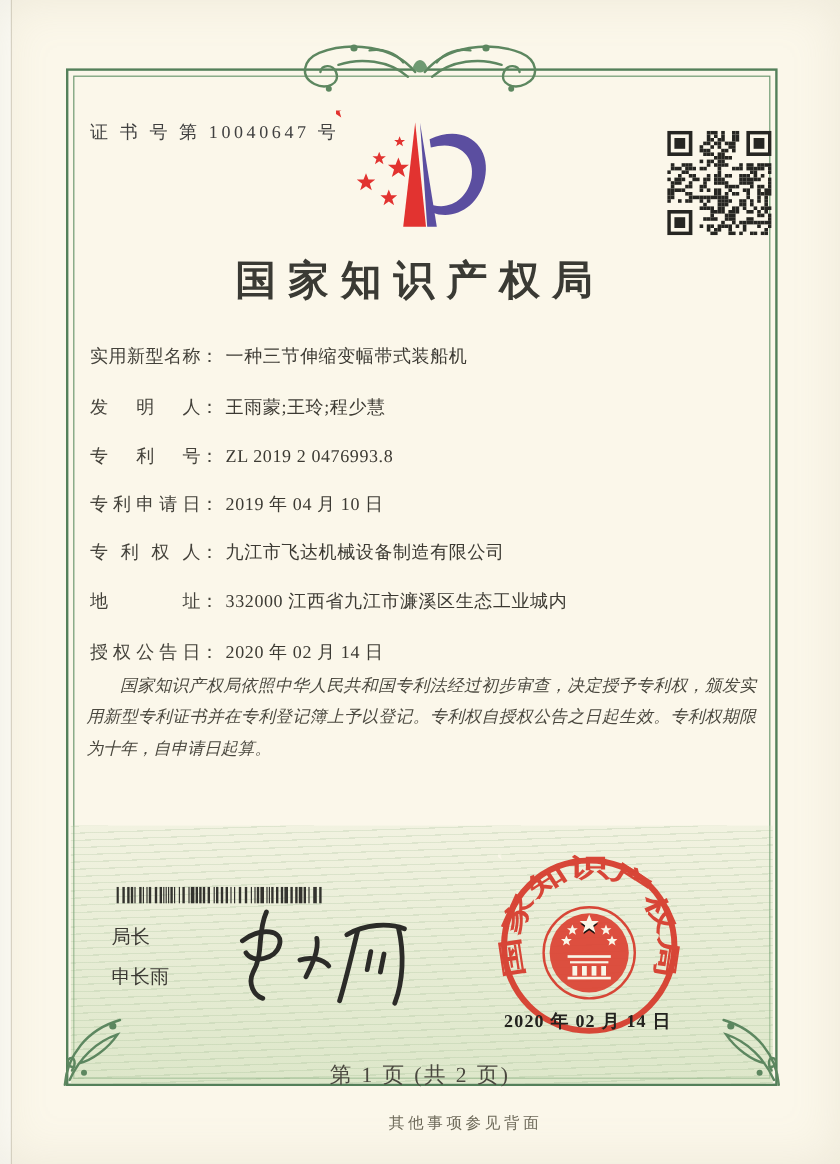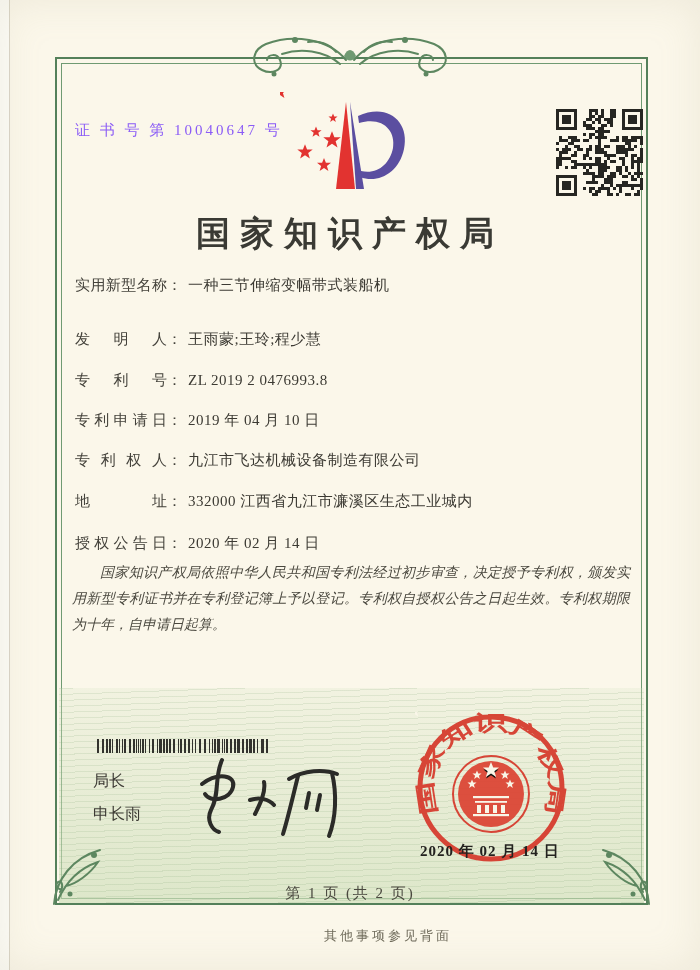--- a/index.html
+++ b/index.html
@@ -17,21 +17,21 @@
   .frame-inner{position:absolute;left:4px;top:4px;right:4px;bottom:4px;border:1px solid #6f9a72;}
 
   
   .guilloche{
     position:absolute;left:59px;top:688px;right:56px;height:215px;
     background:
       repeating-linear-gradient(178deg, rgba(120,160,110,.16) 0 1px, transparent 1px 6px),
       linear-gradient(180deg, rgba(214,228,196,.25), rgba(205,222,184,.65));
   }
 
-  .cert-no{position:absolute;left:75px;top:101px;font-size:15px;letter-spacing:3px;color:#8b5cf6;margin-top:20px;}
+  .cert-no{position:absolute;left:75px;top:101px;font-size:15px;letter-spacing:3px;color:#404040;}
   .title{position:absolute;left:0;top:211px;width:700px;text-align:center;
     font-size:34px;font-weight:bold;letter-spacing:10px;color:#3a3a34;}
 
   .logo{position:absolute;left:280px;top:92px;}
   .qr{position:absolute;left:556px;top:109px;}
 
   .frow{position:absolute;left:75px;width:555px;font-size:15px;white-space:nowrap;}
   .flabel{display:inline-block;width:92px;text-align:justify;text-align-last:justify;color:#44423b;vertical-align:bottom;}
   .fcolon{color:#44423b;}
   .fvalue{margin-left:6px;color:#3c3a33;letter-spacing:.5px;}
@@ -43,21 +43,21 @@
 
   .barcode{position:absolute;left:97px;top:739px;}
 
   .director{position:absolute;left:93px;top:771px;font-size:16px;color:#3b3933;font-family:"Liberation Sans","DejaVu Sans",sans-serif;}
   .director .line2{margin-top:12px;}
   .signature{position:absolute;left:192px;top:748px;}
 
   .seal{position:absolute;left:415px;top:712px;}
   .seal-date{position:absolute;left:420px;top:842px;width:160px;font-size:15px;color:#23221f;letter-spacing:1px;font-weight:bold;}
 
-  .page-info{position:absolute;left:0;top:884px;width:700px;text-align:center;font-size:15px;color:#4a483f;letter-spacing:2px;}
+  .page-info{position:absolute;left:0;top:884px;width:700px;text-align:center;font-size:18px;color:#4a483f;letter-spacing:2px;}
   .back-note{position:absolute;left:0;top:927px;width:700px;text-align:center;font-size:13px;color:#6e6a5a;letter-spacing:3px;padding-left:38px;}
 
   .ornament-top{position:absolute;left:240px;top:30px;}
   .ornament-bl{position:absolute;left:48px;top:842px;}
   .ornament-br{position:absolute;right:45px;top:842px;}
 </style>
 </head>
 <body>
 
 <div class="scan-edge"></div>
@@ -418,21 +418,21 @@
     <rect x="22" y="0" width="7" height="7" fill="#262622"></rect>
     <rect x="23" y="1" width="5" height="5" fill="#fbf7ea"></rect>
     <rect x="24" y="2" width="3" height="3" fill="#262622"></rect>
     <rect x="0" y="22" width="7" height="7" fill="#262622"></rect>
     <rect x="1" y="23" width="5" height="5" fill="#fbf7ea"></rect>
     <rect x="2" y="24" width="3" height="3" fill="#262622"></rect>
   </svg>
 
 <div class="title">国家知识产权局</div>
 
-<div class="frow" style="top:276px">
+<div class="frow" style="top:288px">
   <span class="flabel">实用新型名称</span><span class="fcolon">：</span><span class="fvalue">一种三节伸缩变幅带式装船机</span>
 </div>
 <div class="frow" style="top:330px">
   <span class="flabel">发明人</span><span class="fcolon">：</span><span class="fvalue">王雨蒙;王玲;程少慧</span>
 </div>
 <div class="frow" style="top:371px">
   <span class="flabel">专利号</span><span class="fcolon">：</span><span class="fvalue">ZL 2019 2 0476993.8</span>
 </div>
 <div class="frow" style="top:411px">
   <span class="flabel">专利申请日</span><span class="fcolon">：</span><span class="fvalue">2019 年 04 月 10 日</span>

